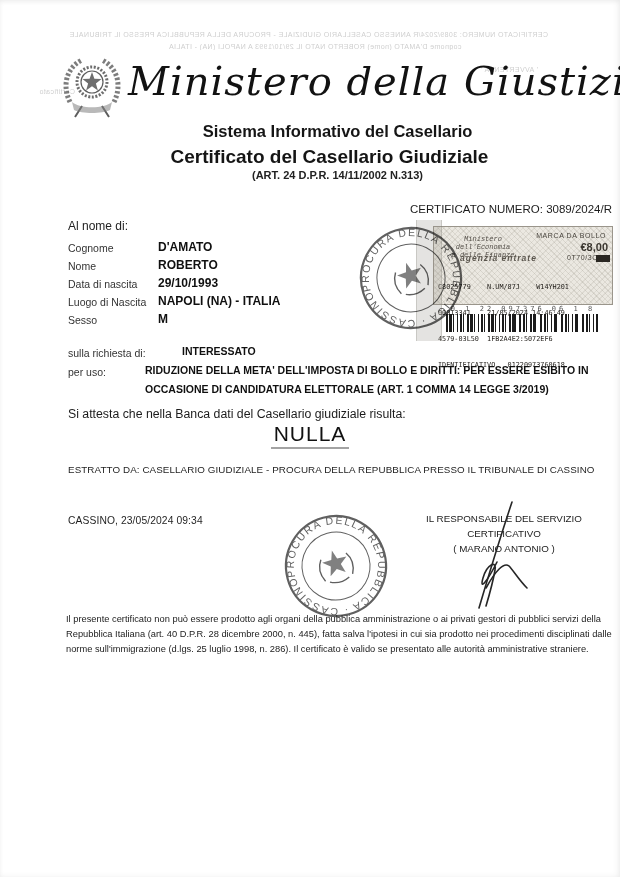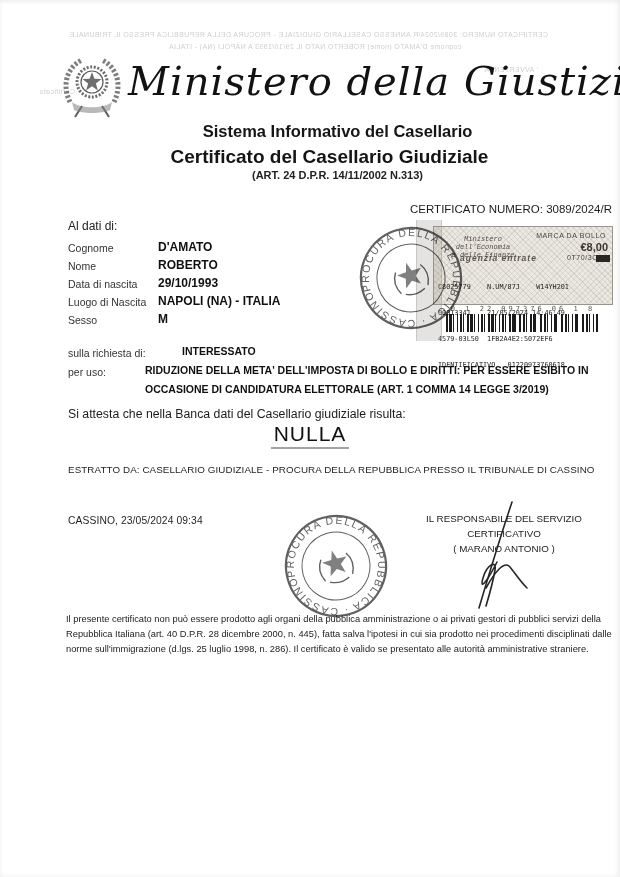--- a/index.html
+++ b/index.html
@@ -88,21 +88,21 @@
   </svg>
 
   <div class="abs script-title" style="left:128px;top:58px;width:486px;">Ministero della Giustizia</div>
 
   <div class="abs h-sys" style="left:60px;top:122px;width:555px;">Sistema Informativo del Casellario</div>
   <div class="abs h-doc" style="left:52px;top:146px;width:555px;">Certificato del Casellario Giudiziale</div>
   <div class="abs h-sub" style="left:60px;top:169px;width:555px;">(ART. 24 D.P.R. 14/11/2002 N.313)</div>
 
   <div class="abs cert-num" style="left:300px;top:203px;width:312px;">CERTIFICATO NUMERO: 3089/2024/R</div>
 
-  <div class="abs sec-lbl" style="left:68px;top:219px;">Al dati di:</div>
+  <div class="abs sec-lbl" style="left:68px;top:219px;">Al nome di:</div>
 
   <div class="abs lbl" style="left:68px;top:242px;">Cognome</div>
   <div class="abs val" style="left:158px;top:240px;">D'AMATO</div>
 
   <div class="abs lbl" style="left:68px;top:260px;">Nome</div>
   <div class="abs val" style="left:158px;top:258px;">ROBERTO</div>
 
   <div class="abs lbl" style="left:68px;top:278px;">Data di nascita</div>
   <div class="abs val" style="left:158px;top:276px;">29/10/1993</div>
 

